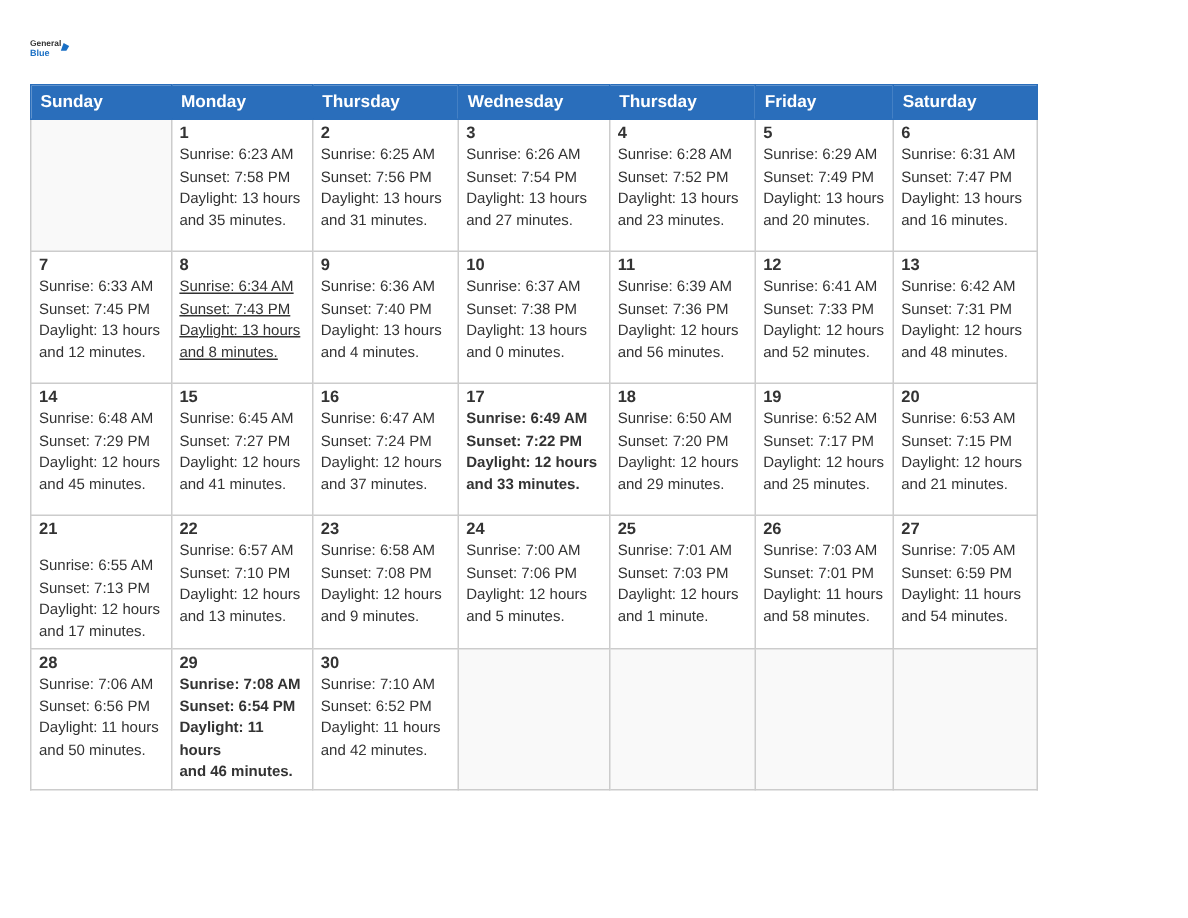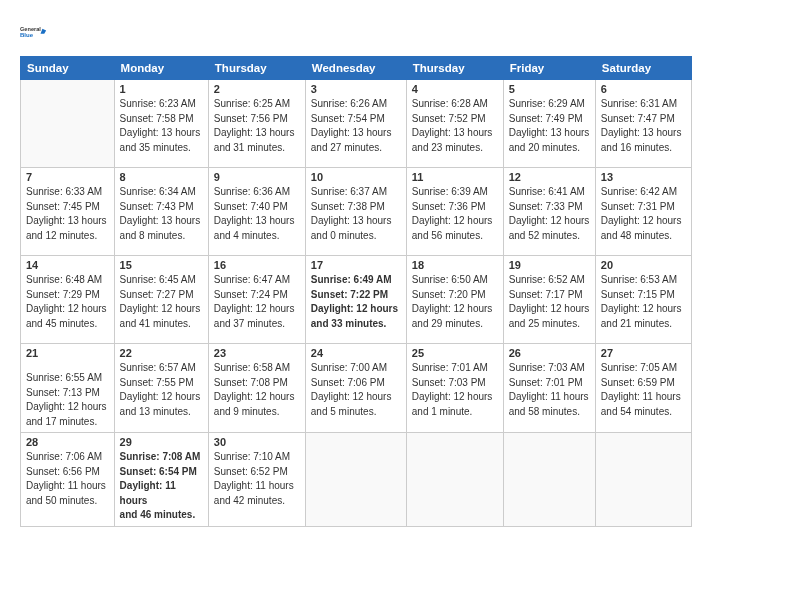--- a/index.html
+++ b/index.html
@@ -162,21 +162,21 @@
         <tr>
           <td>
             <span class="day-num">7</span>
             <div class="day-info" style="white-space: pre-line;">Sunrise: 6:33 AM
 Sunset: 7:45 PM
 Daylight: 13 hours
 and 12 minutes.</div>
           </td>
           <td>
             <span class="day-num">8</span>
-            <div class="day-info" style="white-space: pre-line;">Sunrise: 6:34 AM
+            <div class="day-info" style="white-space: pre-line; text-decoration: underline;">Sunrise: 6:34 AM
 Sunset: 7:43 PM
 Daylight: 13 hours
 and 8 minutes.</div>
           </td>
           <td>
             <span class="day-num">9</span>
             <div class="day-info" style="white-space: pre-line;">Sunrise: 6:36 AM
 Sunset: 7:40 PM
 Daylight: 13 hours
 and 4 minutes.</div>
@@ -265,21 +265,21 @@
           <td>
             <span class="day-num">21</span>
             <div class="day-info" style="white-space: pre-line; margin-top: 12px;">Sunrise: 6:55 AM
 Sunset: 7:13 PM
 Daylight: 12 hours
 and 17 minutes.</div>
           </td>
           <td>
             <span class="day-num">22</span>
             <div class="day-info" style="white-space: pre-line;">Sunrise: 6:57 AM
-Sunset: 7:55 PM
+Sunset: 7:10 PM
 Daylight: 12 hours
 and 13 minutes.</div>
           </td>
           <td>
             <span class="day-num">23</span>
             <div class="day-info" style="white-space: pre-line;">Sunrise: 6:58 AM
 Sunset: 7:08 PM
 Daylight: 12 hours
 and 9 minutes.</div>
           </td>

